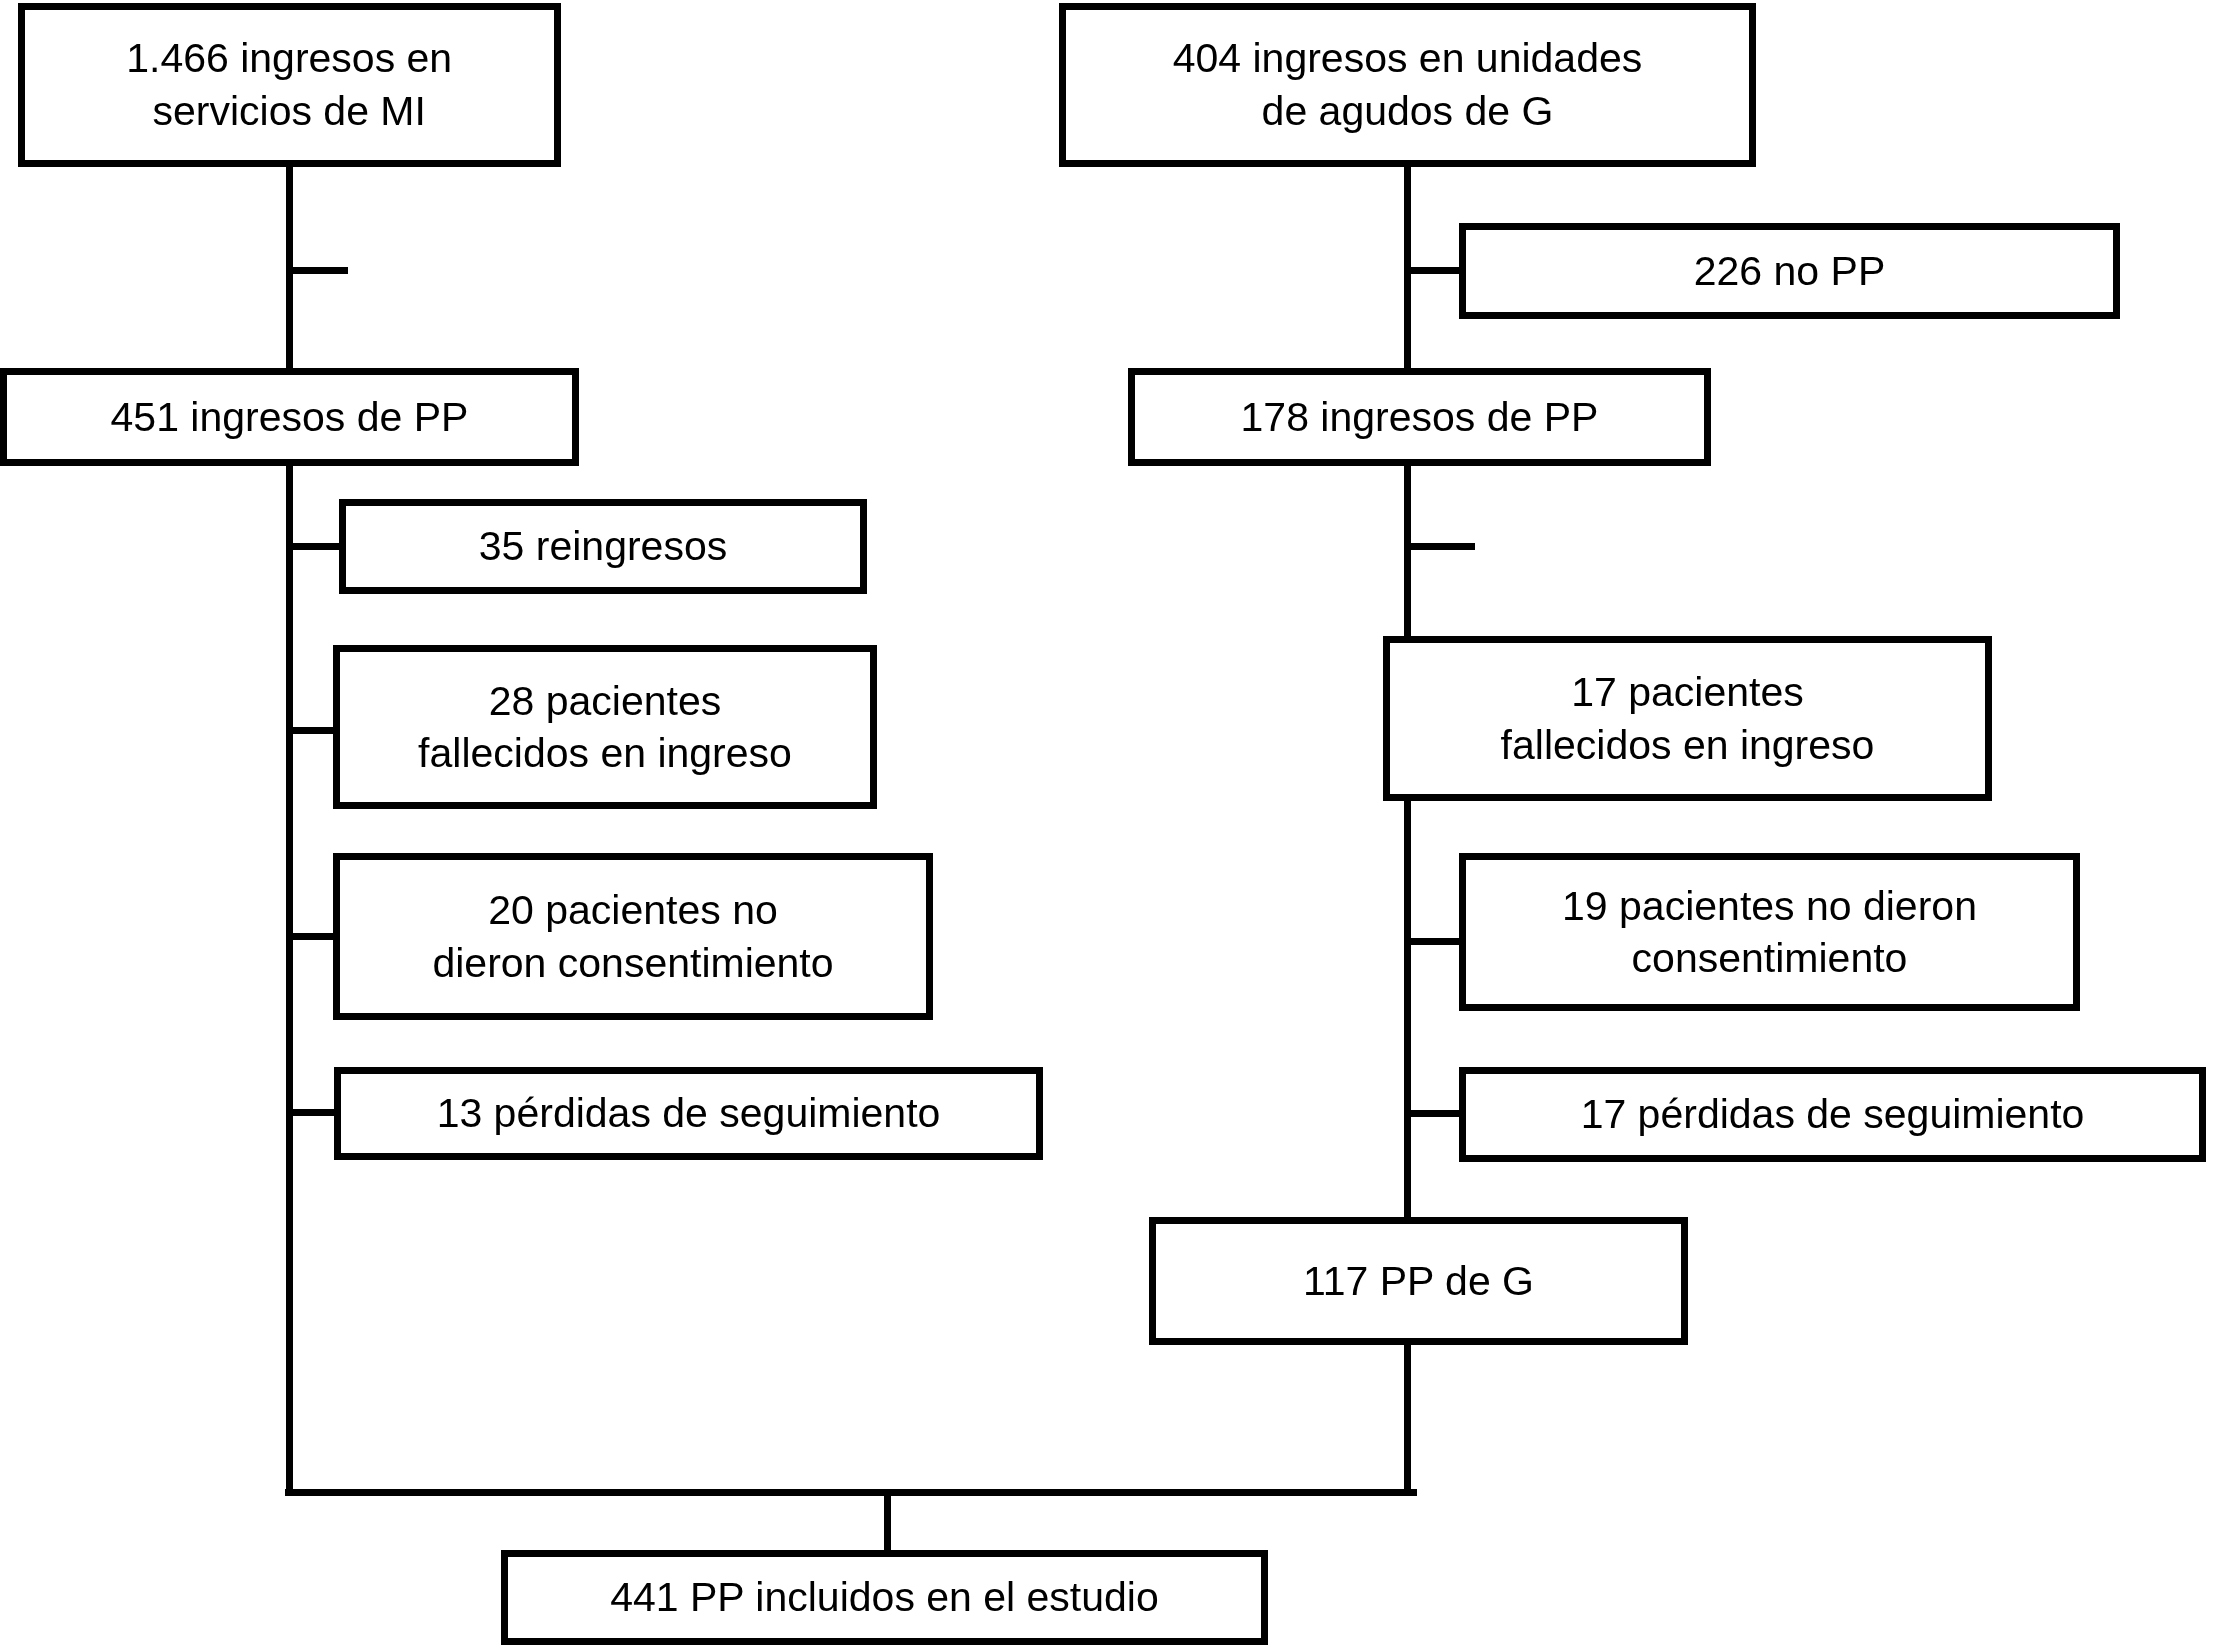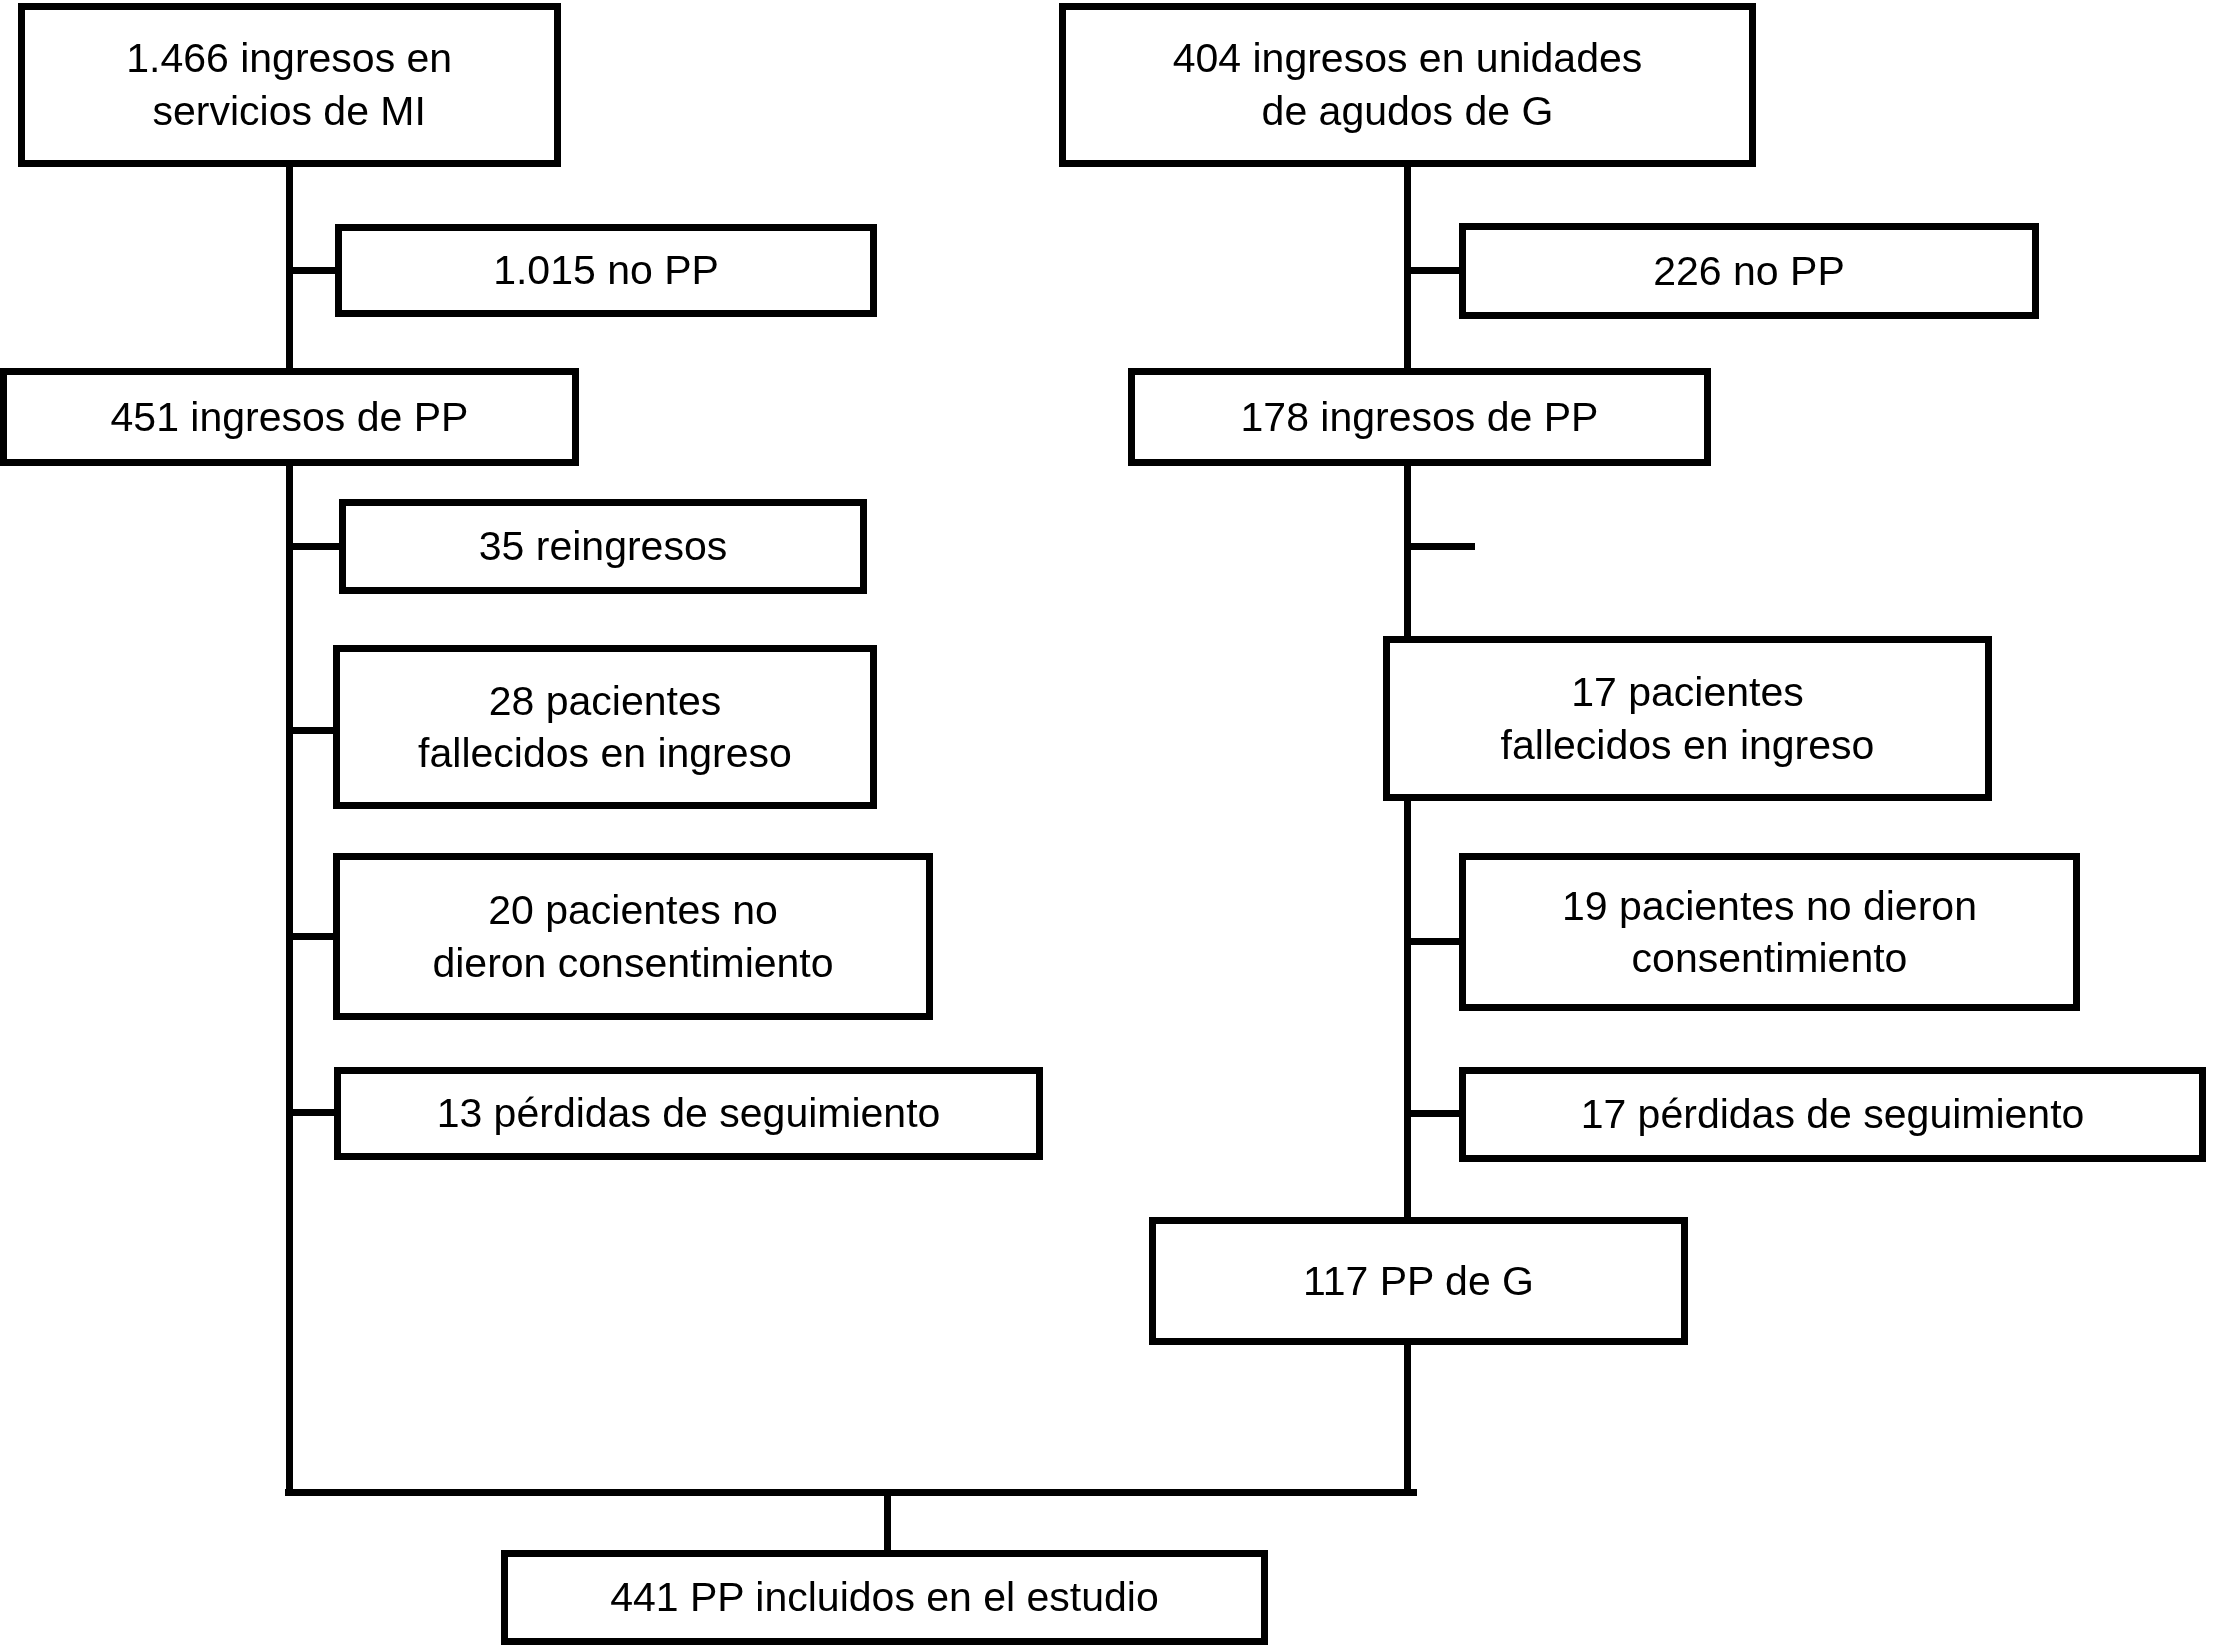--- a/index.html
+++ b/index.html
@@ -54,21 +54,21 @@
   .b-l1 { left: 17.7px;   top: 2.7px;    width: 543px; height: 164px; }
   .b-l2 { left: 335px;  top: 224px;  width: 542px; height: 93px; }
   .b-l3 { left: 0px;    top: 368px;  width: 579px; height: 98px; }
   .b-l4 { left: 339px;  top: 499px;  width: 528px; height: 95px; }
   .b-l5 { left: 333px;  top: 645px;  width: 544px; height: 164px; }
   .b-l6 { left: 333px;  top: 853px;  width: 600px; height: 167px; }
   .b-l7 { left: 334px;  top: 1067px; width: 709px; height: 93px; }
   .b-l8 { left: 17.7px;   top: 1217px; width: 544px; height: 95px; }
   
   .b-r1 { left: 1059px; top: 2.7px;    width: 697px; height: 164px; }
-  .b-r2 { left: 1459px; top: 223px;  width: 580px; height: 96px; }
+  .b-r2 { left: 1459px; top: 223px;  width: 661px; height: 96px; }
   .b-r3 { left: 1128px; top: 368px;  width: 583px; height: 98px; }
   .b-r4 { left: 1466px; top: 499px;  width: 553px; height: 95px; }
   .b-r5 { left: 1383px; top: 636px;  width: 609px; height: 165px; }
   .b-r6 { left: 1459px; top: 853px;  width: 621px; height: 158px; }
   .b-r7 { left: 1459px; top: 1067px; width: 747px; height: 95px; }
   .b-r8 { left: 1149px; top: 1217px; width: 539px; height: 128px; }
   
   .b-final { left: 501px; top: 1550px; width: 767px; height: 95px; }
 </style>
 </head>
@@ -86,21 +86,20 @@
   <div class="line tick-r2"></div>
   <div class="line tick-r4"></div>
   <div class="line tick-r5"></div>
   <div class="line tick-r6"></div>
   <div class="line tick-r7"></div>
   <div class="line merge-h"></div>
   <div class="line merge-stub"></div>
 
   <div class="box b-l1">1.466 ingresos en
 servicios de MI</div>
-  <div class="box b-l2">1.015 no PP</div>
   <div class="box b-l3">451 ingresos de PP</div>
   <div class="box b-l4">35 reingresos</div>
   <div class="box b-l5">28 pacientes
 fallecidos en ingreso</div>
   <div class="box b-l6">20 pacientes no
 dieron consentimiento</div>
   <div class="box b-l7">13 pérdidas de seguimiento</div>
 
   <div class="box b-r1">404 ingresos en unidades
 de agudos de G</div>

